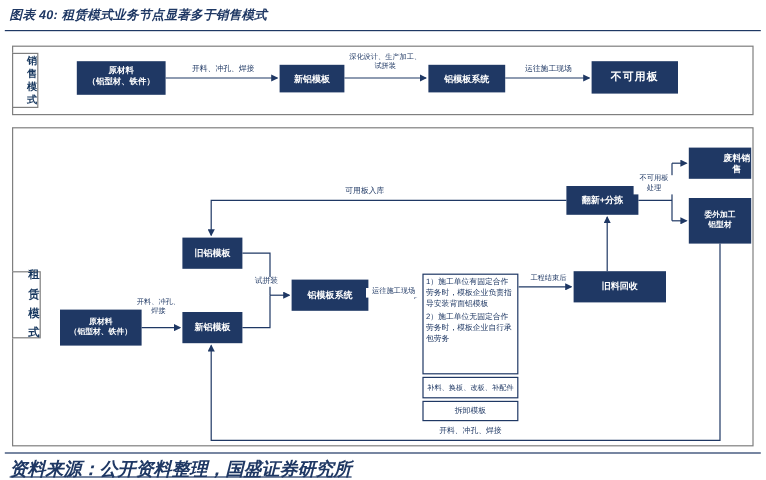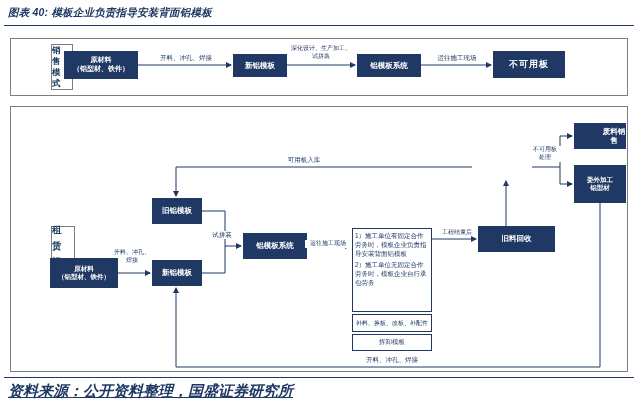--- a/index.html
+++ b/index.html
@@ -3,37 +3,37 @@
 <meta charset="utf-8">
 <style>
   * { margin:0; padding:0; box-sizing:border-box; }
   html,body { background:#ffffff; }
   body { font-family:"Liberation Sans","DejaVu Sans",sans-serif; }
   .canvas { position:relative; width:638px; height:400px; background:#fff; overflow:hidden; }
   .abs { position:absolute; }
   .title { left:8px; top:6px; font-size:10.5px; font-weight:bold; font-style:italic; color:#1f3864; letter-spacing:0.2px; }
   .hr { height:1px; background:#1f3864; z-index:0; }
   .section { border:1px solid #7f7f7f; z-index:0; }
-  .vlabel-box { border:1px solid #7f7f7f; background:#fff; display:flex; align-items:center; justify-content:flex-start; z-index:2;margin-left:41px; }
+  .vlabel-box { border:1px solid #7f7f7f; background:#fff; display:flex; align-items:center; justify-content:flex-end; z-index:2; }
   .vlabel { width:1em; font-weight:bold; color:#17375e; word-break:break-all; text-align:center; }
   .nbox { background:#1f3864; color:#fff; display:flex; align-items:center; justify-content:center; text-align:center; font-weight:bold; line-height:1.25; z-index:2; }
   .wbox { background:#fff; border:1px solid #1f3864; color:#1f3864; z-index:2; }
   .wbox.center { display:flex; align-items:center; justify-content:center; text-align:center; }
   .edge-label { color:#1f3864; text-align:center; line-height:1.3; z-index:3; }
   .onwhite { background:#fff; }
   .pre { white-space:pre-line; }
   svg.connectors { position:absolute; left:0; top:0; z-index:1; }
   .source { font-size:15px; font-weight:bold; font-style:italic; color:#1f3864;text-decoration:underline; }
 </style>
 </head>
 <body>
 
 <div class="canvas">
 
-  <div class="abs title">图表 40: 模板企业负责指导安装背面铝模板</div>
+  <div class="abs title">图表 40: 租赁模式业务节点显著多于销售模式</div>
   <div class="abs hr" style="left:4px;top:25px;width:630px;"></div>
 
   <svg class="connectors" width="638" height="400" aria-hidden="true">
     <defs>
       <marker id="ah" markerWidth="6" markerHeight="6" refX="5" refY="3" orient="auto">
         <path d="M0,0 L6,3 L0,6 Z" fill="#1f3864"></path>
       </marker>
     </defs>
     <g stroke="#1f3864" stroke-width="1" fill="none">
 
@@ -89,20 +89,21 @@
 
   <div class="abs wbox" style="left:352px;top:228px;width:80px;height:84px;font-size:6.5px;line-height:1.35;padding:3px 2px;">
     <div style="margin-bottom:3px;">1）施工单位有固定合作劳务时，模板企业负责指导安装背面铝模板</div>
     <div>2）施工单位无固定合作劳务时，模板企业自行承包劳务</div>
   </div>
   <div class="abs wbox center" style="left:352px;top:314px;width:80px;height:18px;font-size:6px;">补料、换板、改板、补配件</div>
   <div class="abs wbox center" style="left:352px;top:334px;width:80px;height:17px;font-size:6.5px;">拆卸模板</div>
 
   <div class="abs edge-label" style="left:433px;top:229px;width:48px;font-size:6px;">工程结束后</div>
   <div class="abs nbox" style="left:478px;top:226px;width:77px;height:26px;font-size:7.5px;">旧料回收</div>
+  <div class="abs nbox" style="left:472px;top:155px;width:60px;height:24px;font-size:7.5px;">翻新+分拣</div>
   <div class="abs edge-label onwhite" style="left:272px;top:156px;width:64px;font-size:6.5px;">可用板入库</div>
   <div class="abs edge-label onwhite pre" style="left:528px;top:146px;width:34px;font-size:6px;">不可用板
 处理</div>
   <div class="abs nbox" style="left:574px;top:123px;width:52px;height:26px;font-size:7.5px;padding-left:28px;">废料销售</div>
   <div class="abs nbox pre" style="left:574px;top:165px;width:52px;height:38px;font-size:6.5px;">委外加工
 铝型材</div>
   <div class="abs edge-label" style="left:352px;top:356px;width:80px;font-size:6.5px;">开料、冲孔、焊接</div>
 
   <div class="abs hr" style="left:4px;top:377px;width:630px;"></div>
   <div class="abs source" style="left:8px;top:382px;">资料来源：公开资料整理，国盛证券研究所</div>

